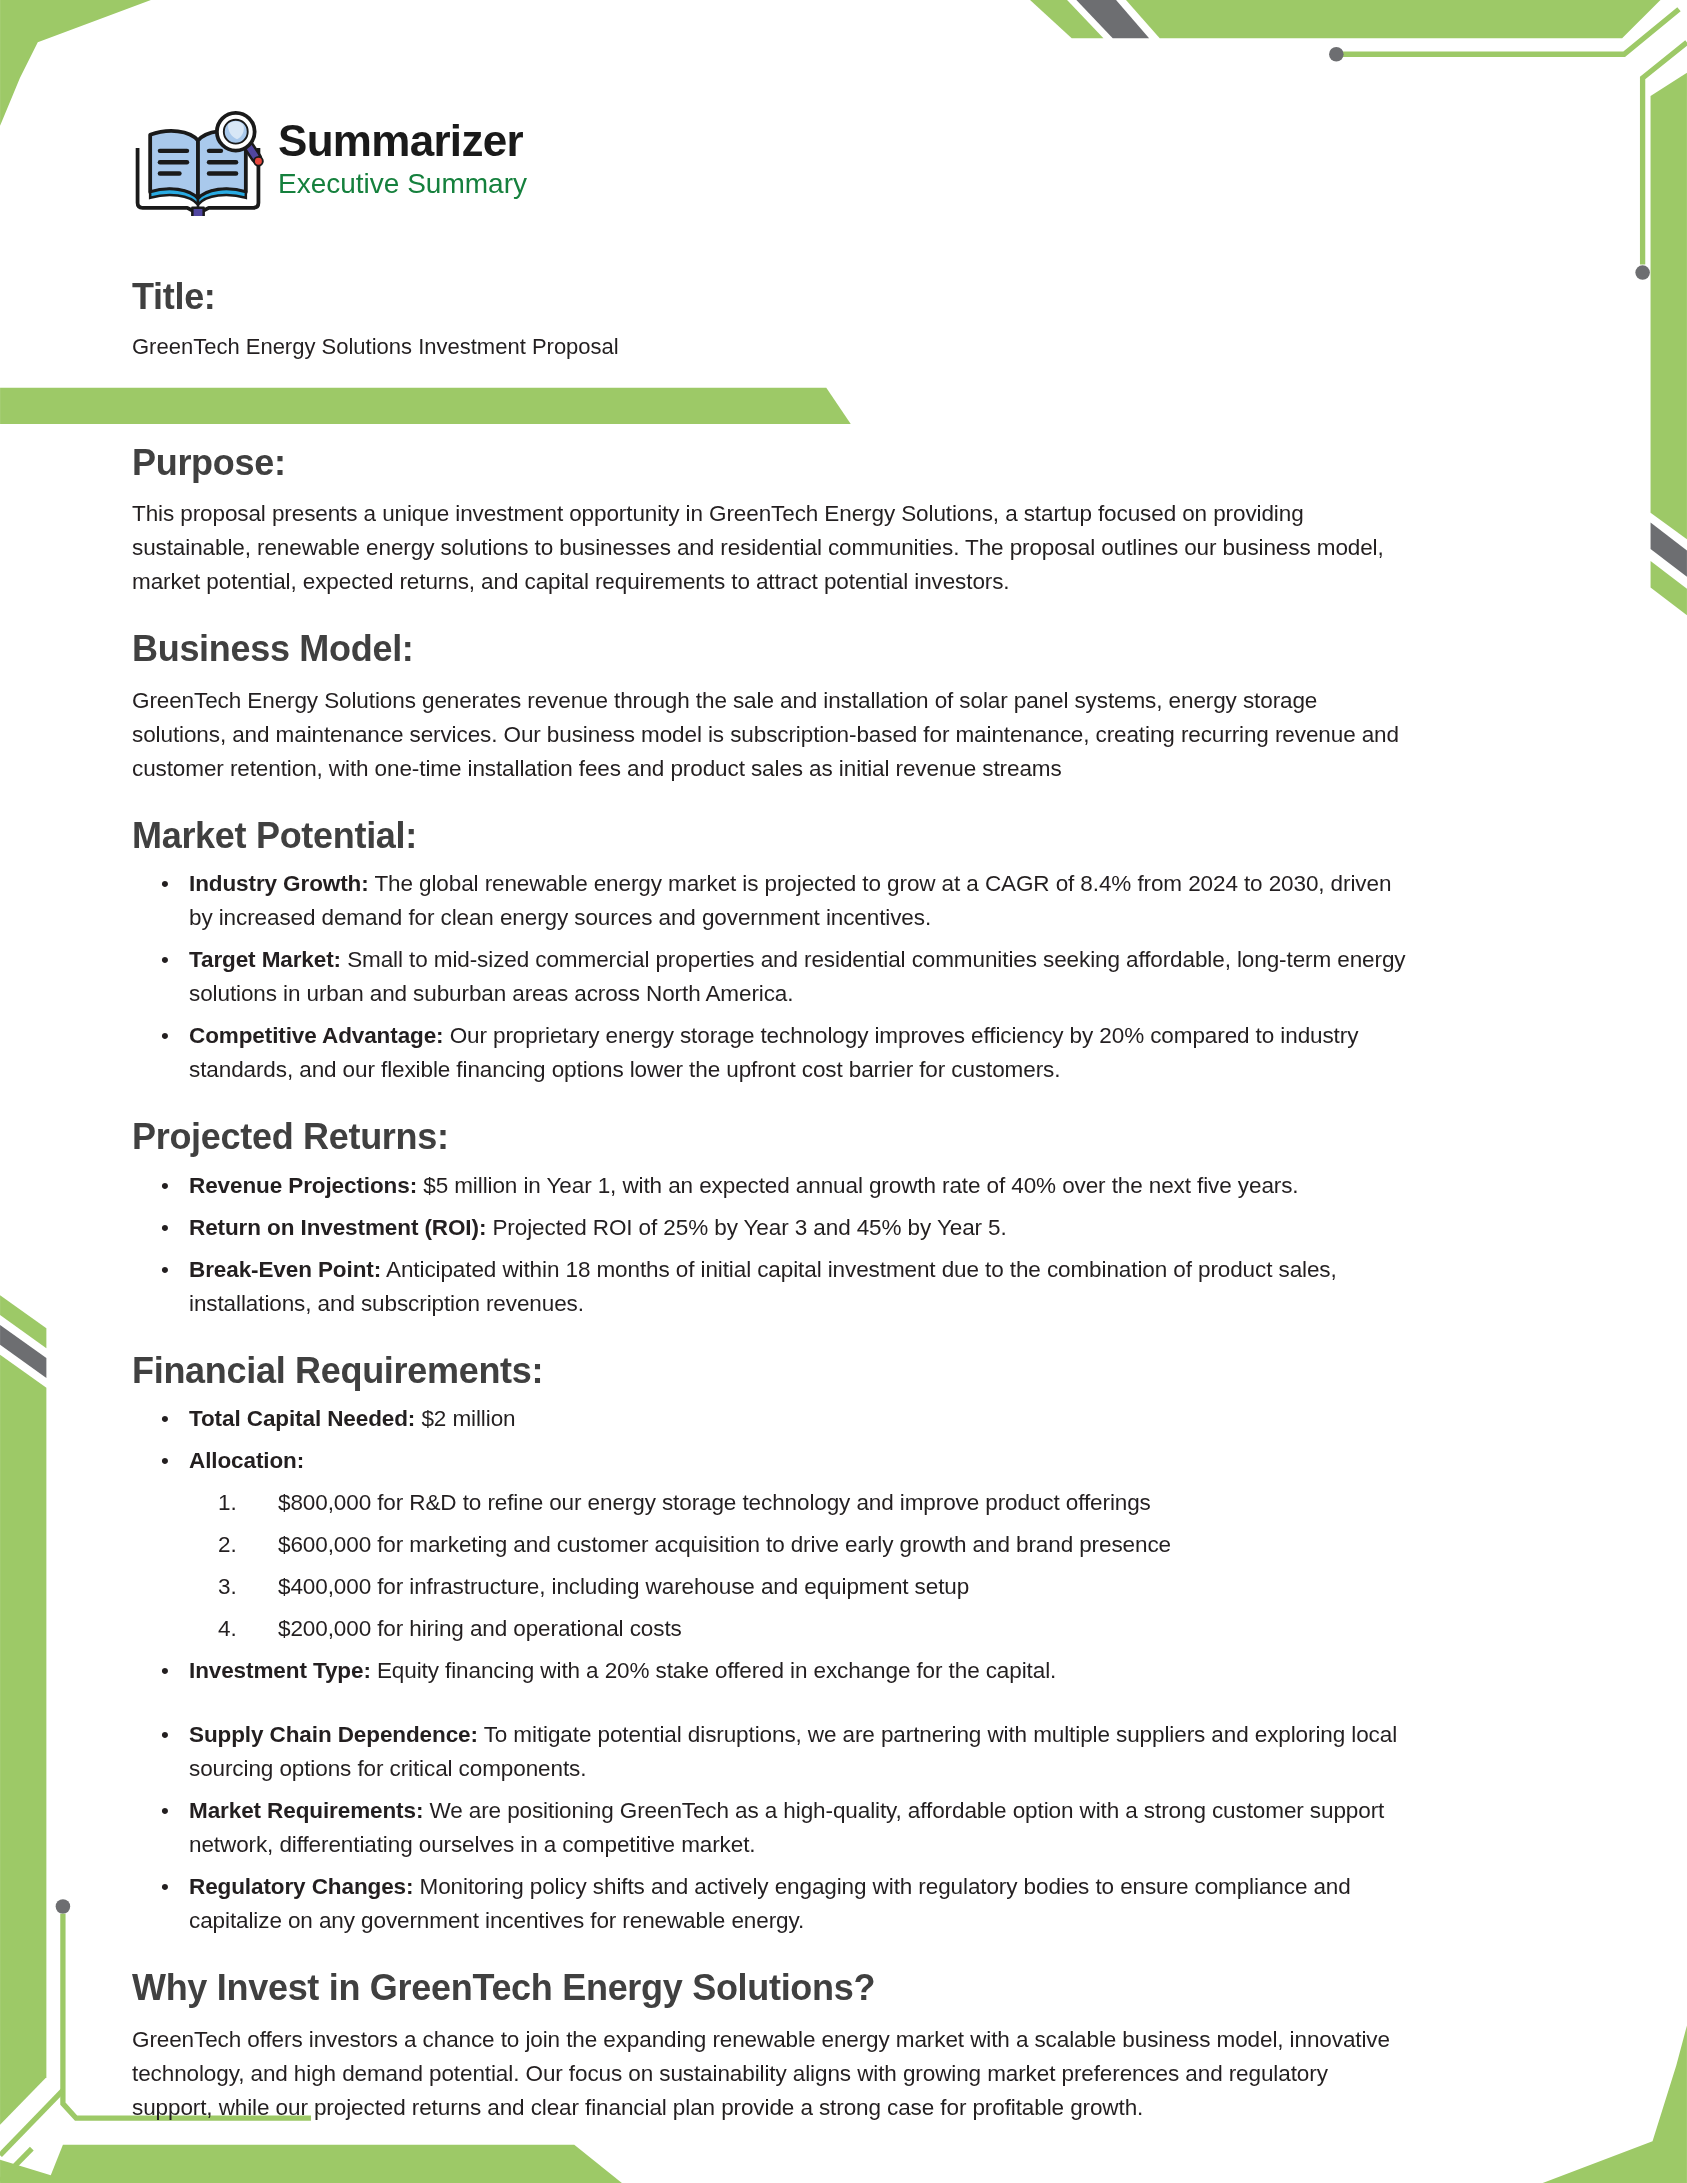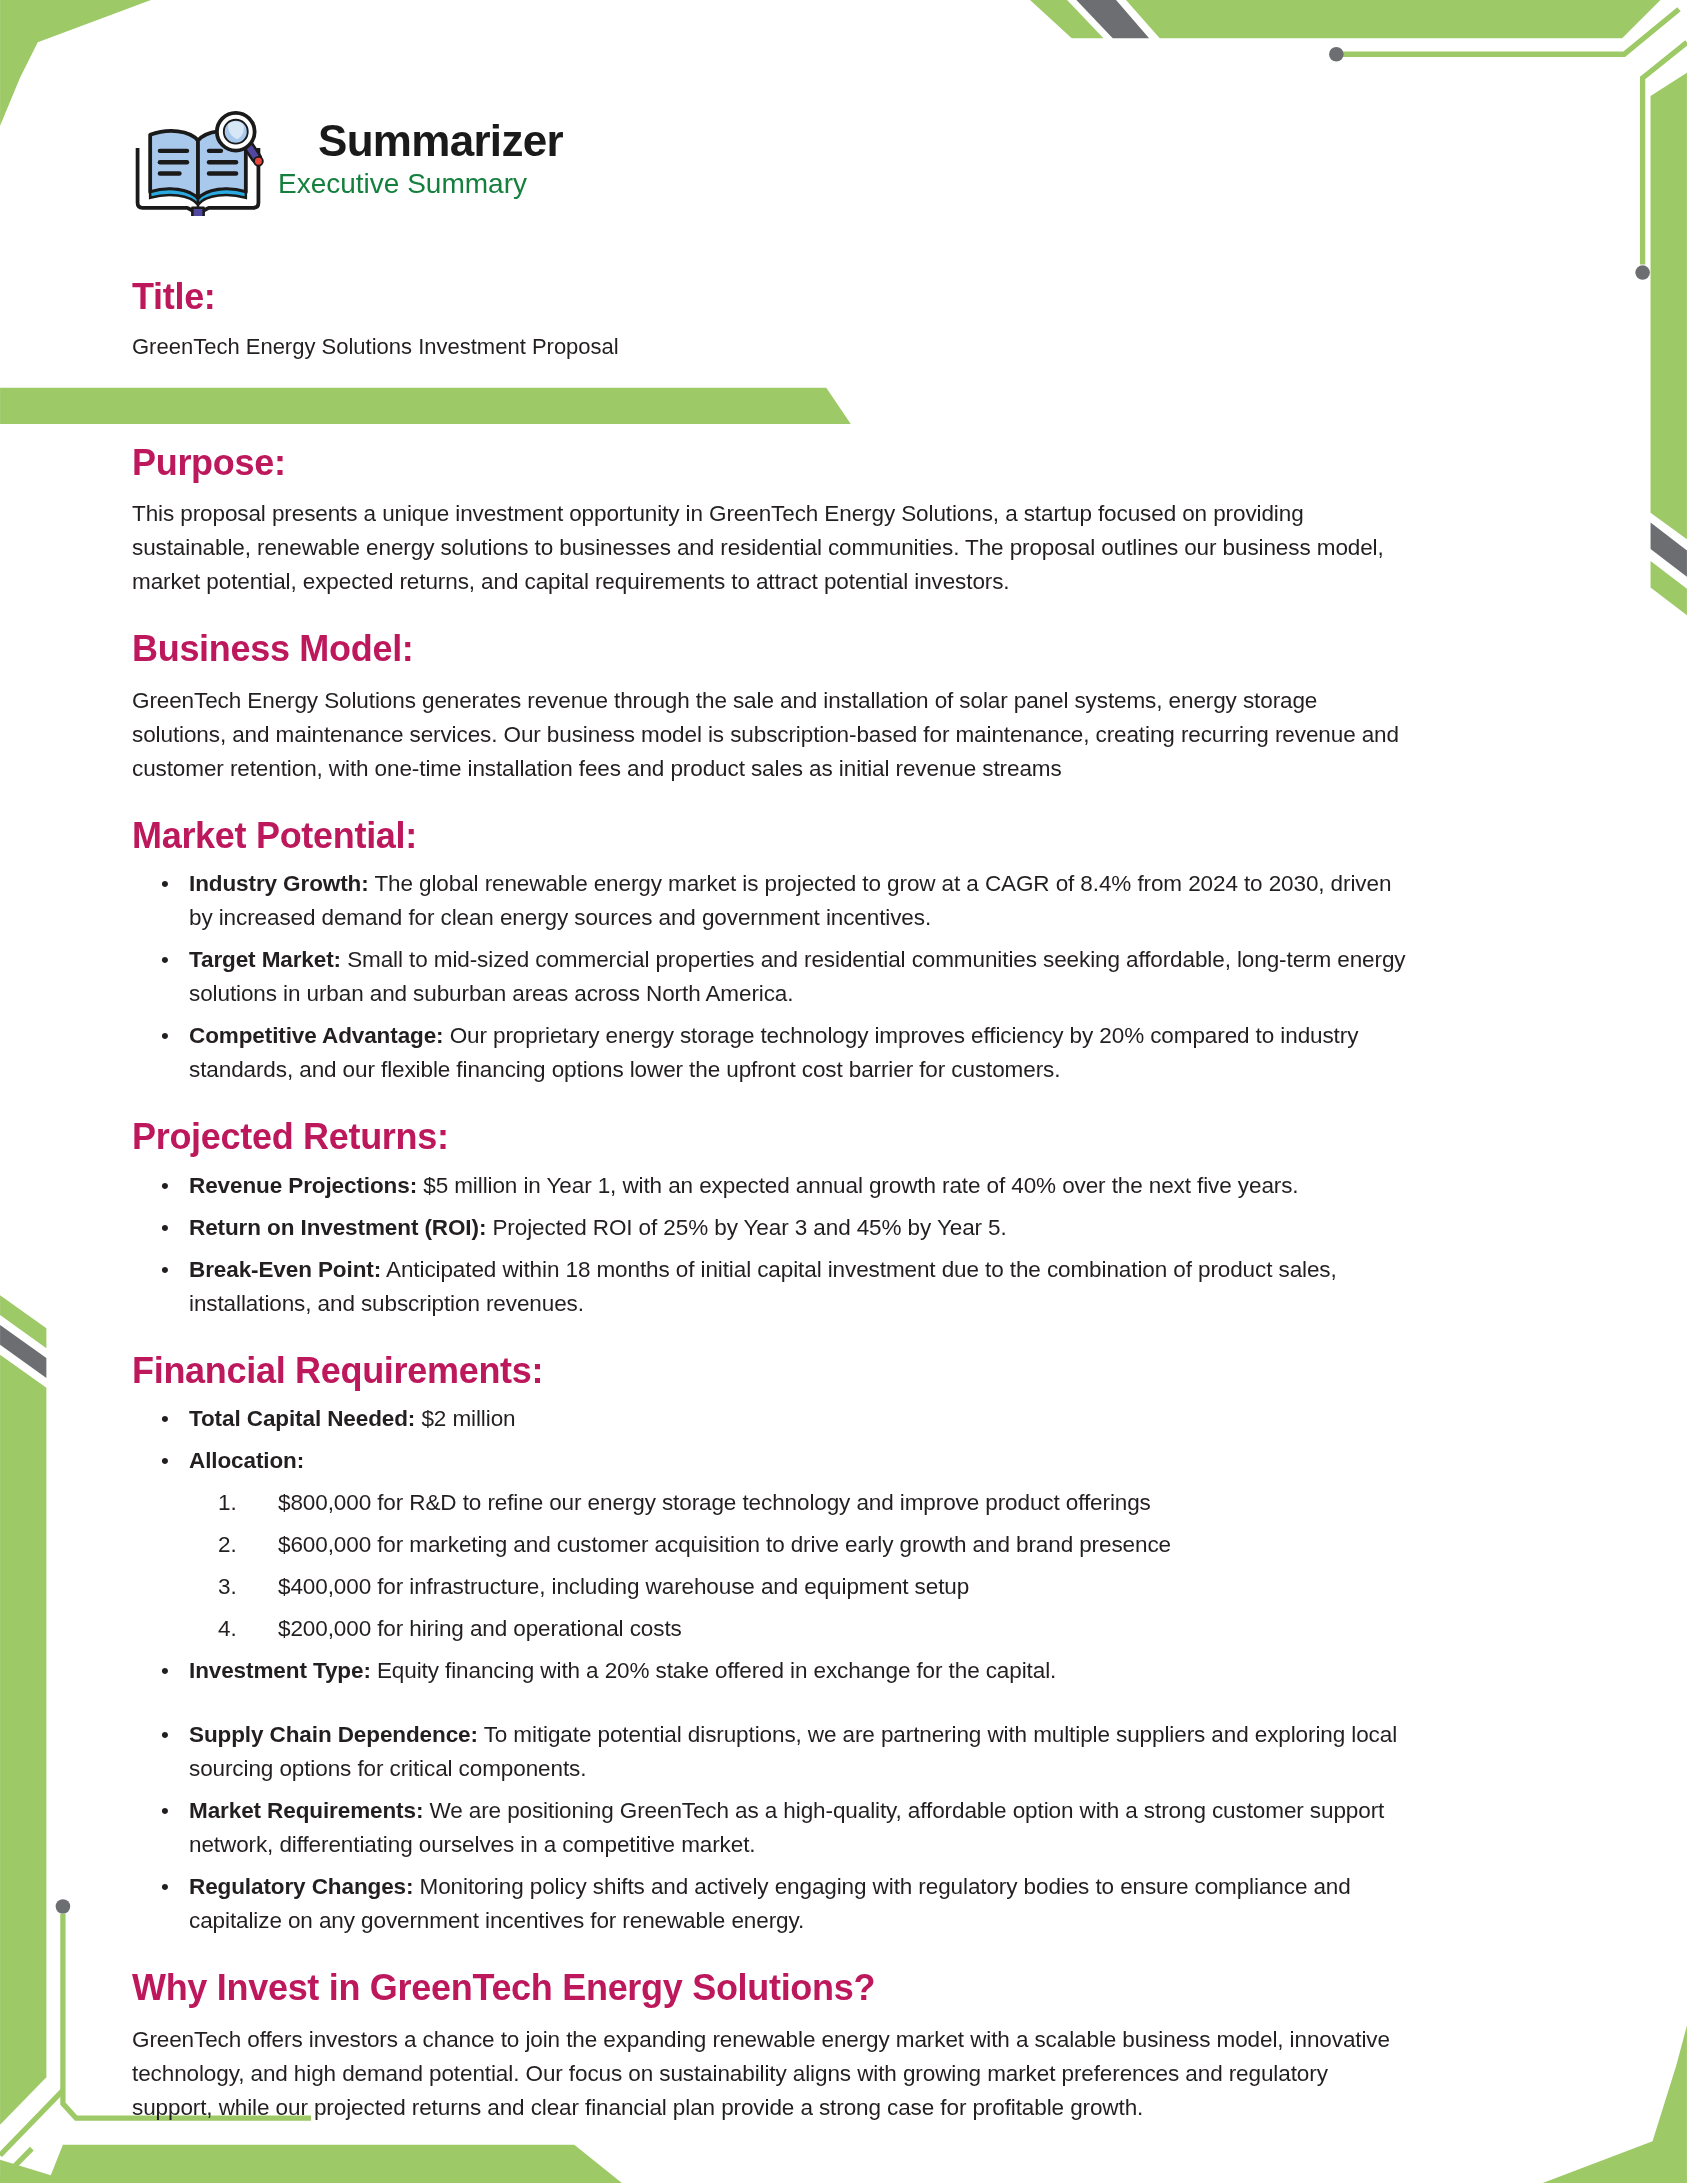--- a/index.html
+++ b/index.html
@@ -3,24 +3,24 @@
 <meta charset="utf-8">
 <style>
   html,body{margin:0;padding:0;}
   body{
     width:1687px;height:2183px;position:relative;background:#ffffff;overflow:hidden;
     font-family:"Liberation Sans", sans-serif;color:#231f20;
   }
   .deco{position:absolute;left:0;top:0;width:1687px;height:2183px;pointer-events:none;}
   .logo{position:absolute;left:128px;top:109px;width:140px;height:107px;}
   .brand{position:absolute;left:278px;top:118px;}
-  .brand-name{font-size:44px;font-weight:bold;letter-spacing:-0.7px;line-height:1.05;color:#1a1a1a;margin-left:40px;}
+  .brand-name{font-size:44px;font-weight:bold;letter-spacing:-0.7px;line-height:1.05;color:#1a1a1a;}
   .brand-sub{font-size:28px;font-weight:400;color:#15803d;margin-top:4px;}
   .content{position:absolute;left:132px;top:277px;width:1277px;}
-  .h1{font-size:36px;font-weight:bold;color:#be185d;line-height:1.1;letter-spacing:-0.3px;}
+  .h1{font-size:36px;font-weight:bold;color:#404040;line-height:1.1;letter-spacing:-0.3px;}
   .title-value{font-size:22px;margin-top:16px;line-height:1.3;}
   .section{margin-top:30px;}
   .section-first{margin-top:82px;}
   .body-text{font-size:22.5px;line-height:34px;margin-top:14.6px;letter-spacing:-0.1px;}
   .bullets{margin-top:12px;}
   .bullet-row{display:flex;align-items:flex-start;margin-bottom:8px;}
   .bullet-dot{width:57px;padding-left:29px;box-sizing:border-box;font-size:22.5px;line-height:34px;}
   .bullet-text{flex:1;font-size:22.5px;line-height:34px;letter-spacing:-0.1px;}
   .lead{font-weight:bold;}
   .num-list{margin-left:86px;}

